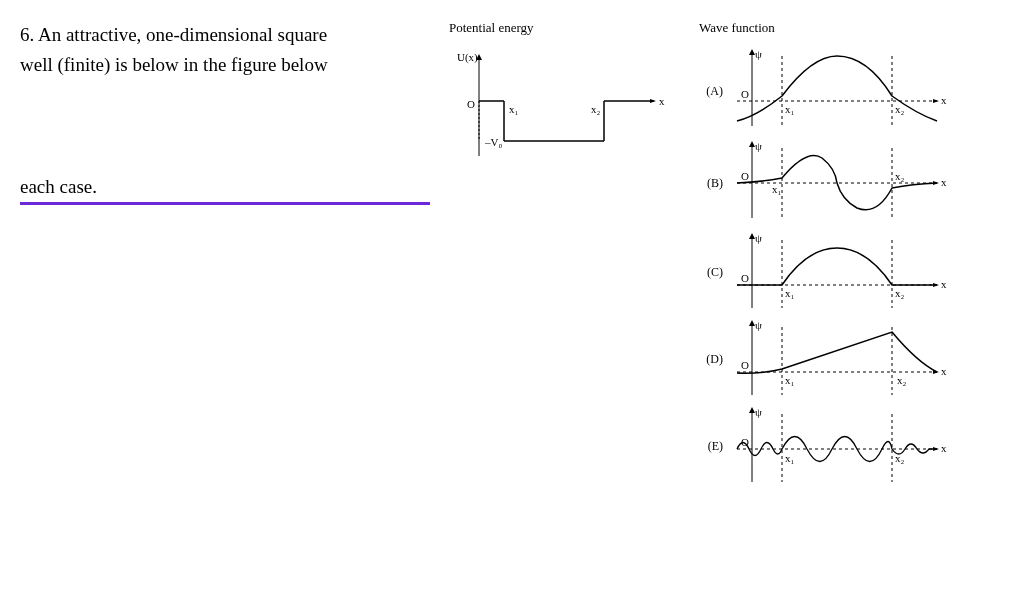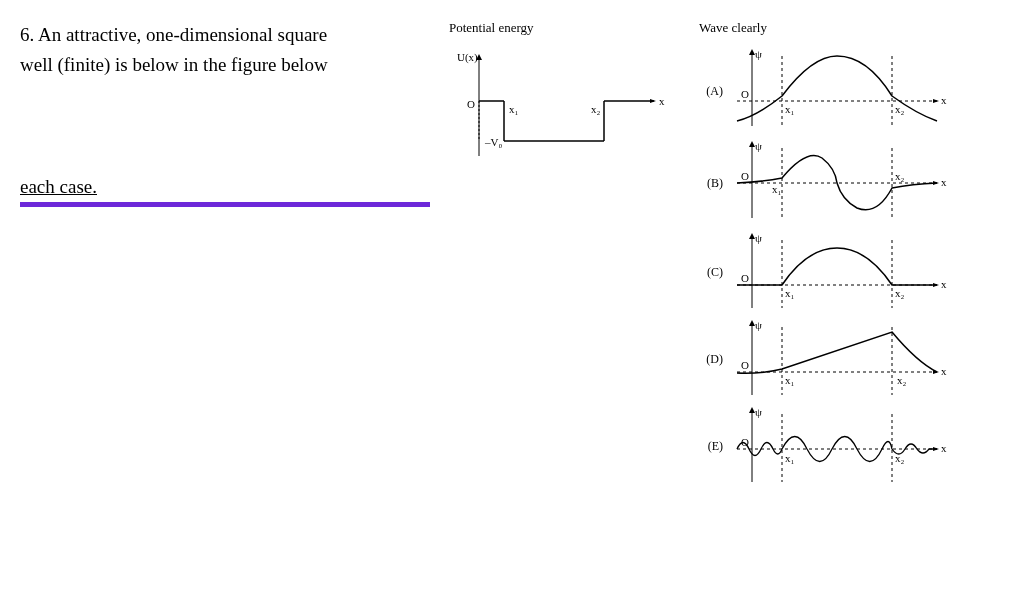--- a/index.html
+++ b/index.html
@@ -15,24 +15,23 @@
   .container {
     display: flex;
     gap: 19px;
     align-items: flex-start;
   }
   .question-text {
     width: 410px;
     line-height: 1.6;
   }
   .underline {
-    border-bottom: 5px solid #6d28d9;
+    border-bottom: 3px solid #6d28d9;
     display: inline-block;
     width: 100%;
-    text-decoration: underline;
   }
   .figures {
     flex: 1;
     display: flex;
     gap: 30px;
   }
   .pe-col, .wf-col {
     display: flex;
     flex-direction: column;
     align-items: flex-start;
@@ -96,21 +95,21 @@
 
         <line x1="30" y1="55" x2="30" y2="95" stroke="#000" stroke-width="1" stroke-dasharray="2,2"></line>
 
         <text x="60" y="67" class="axis-lbl">x₁</text>
         <text x="142" y="67" class="axis-lbl">x₂</text>
         <text x="36" y="100" class="axis-lbl">–V₀</text>
       </svg>
     </div>
 
     <div class="wf-col">
-      <div class="fig-title">Wave clearly</div>
+      <div class="fig-title">Wave function</div>
 
       <div class="wf-row">
         <div class="wf-label">(A)</div>
         <svg width="220" height="90">
           <line x1="25" y1="5" x2="25" y2="80" stroke="#000"></line>
           <polygon points="25,3 22,9 28,9" fill="#000"></polygon>
           <text x="28" y="12" class="axis-lbl">ψ</text>
           <line x1="10" y1="55" x2="210" y2="55" stroke="#000" stroke-dasharray="3,3"></line>
           <polygon points="212,55 206,53 206,57" fill="#000"></polygon>
           <text x="214" y="58" class="axis-lbl">x</text>

